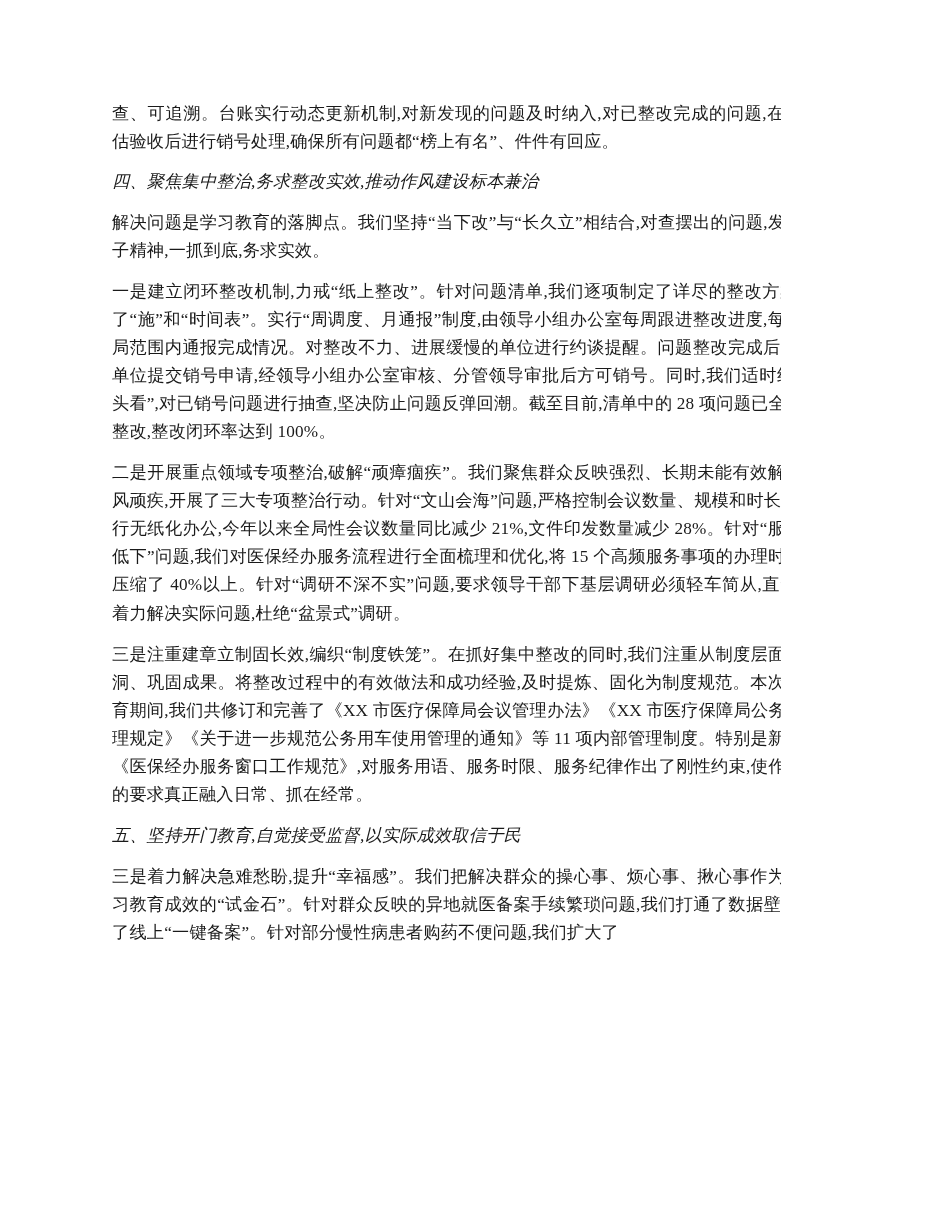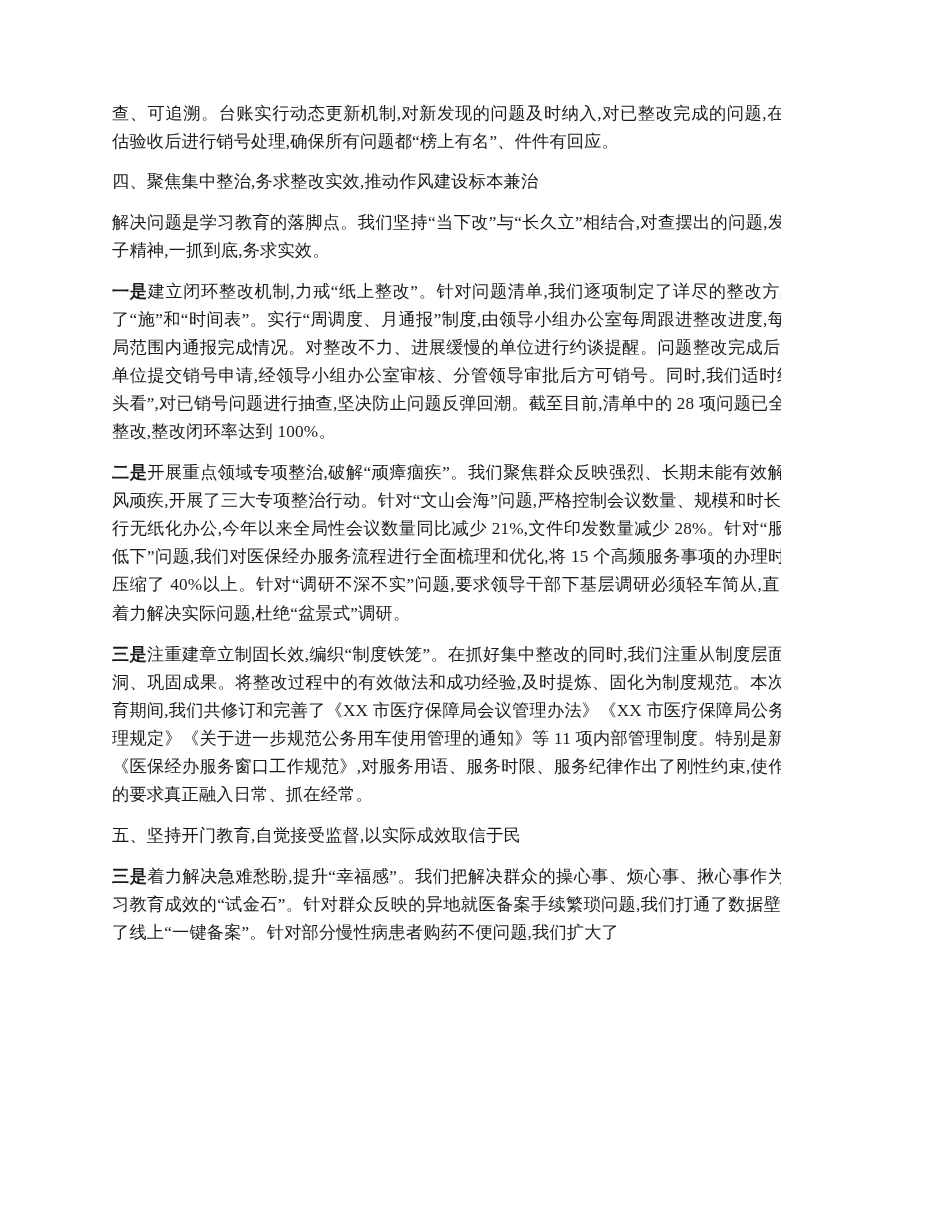--- a/index.html
+++ b/index.html
@@ -29,27 +29,28 @@
     margin: 0 0 13px 0;
     font-size: 17.2px;
     line-height: 1.63;
     text-align: justify;
     text-justify: inter-ideograph;
     letter-spacing: 0.2px;
     color: #1a1a1a;
   }
   p.heading {
     margin: 0 0 13px 0;
+    font-style: italic;
   }
   p.tight {
     margin-bottom: 12px;
   }
   
   .lead {
-    font-weight: bold;
+    font-weight: normal;
   }
 </style>
 </head>
 <body>
 
 <div class="page">
   <div class="content">
 
     <p class="tight">
       <span>查、可追溯。台账实行动态更新机制,对新发现的问题及时纳入,对已整改完成的问题,在经过评估验收后进行销号处理,确保所有问题都“榜上有名”、件件有回应。</span>

